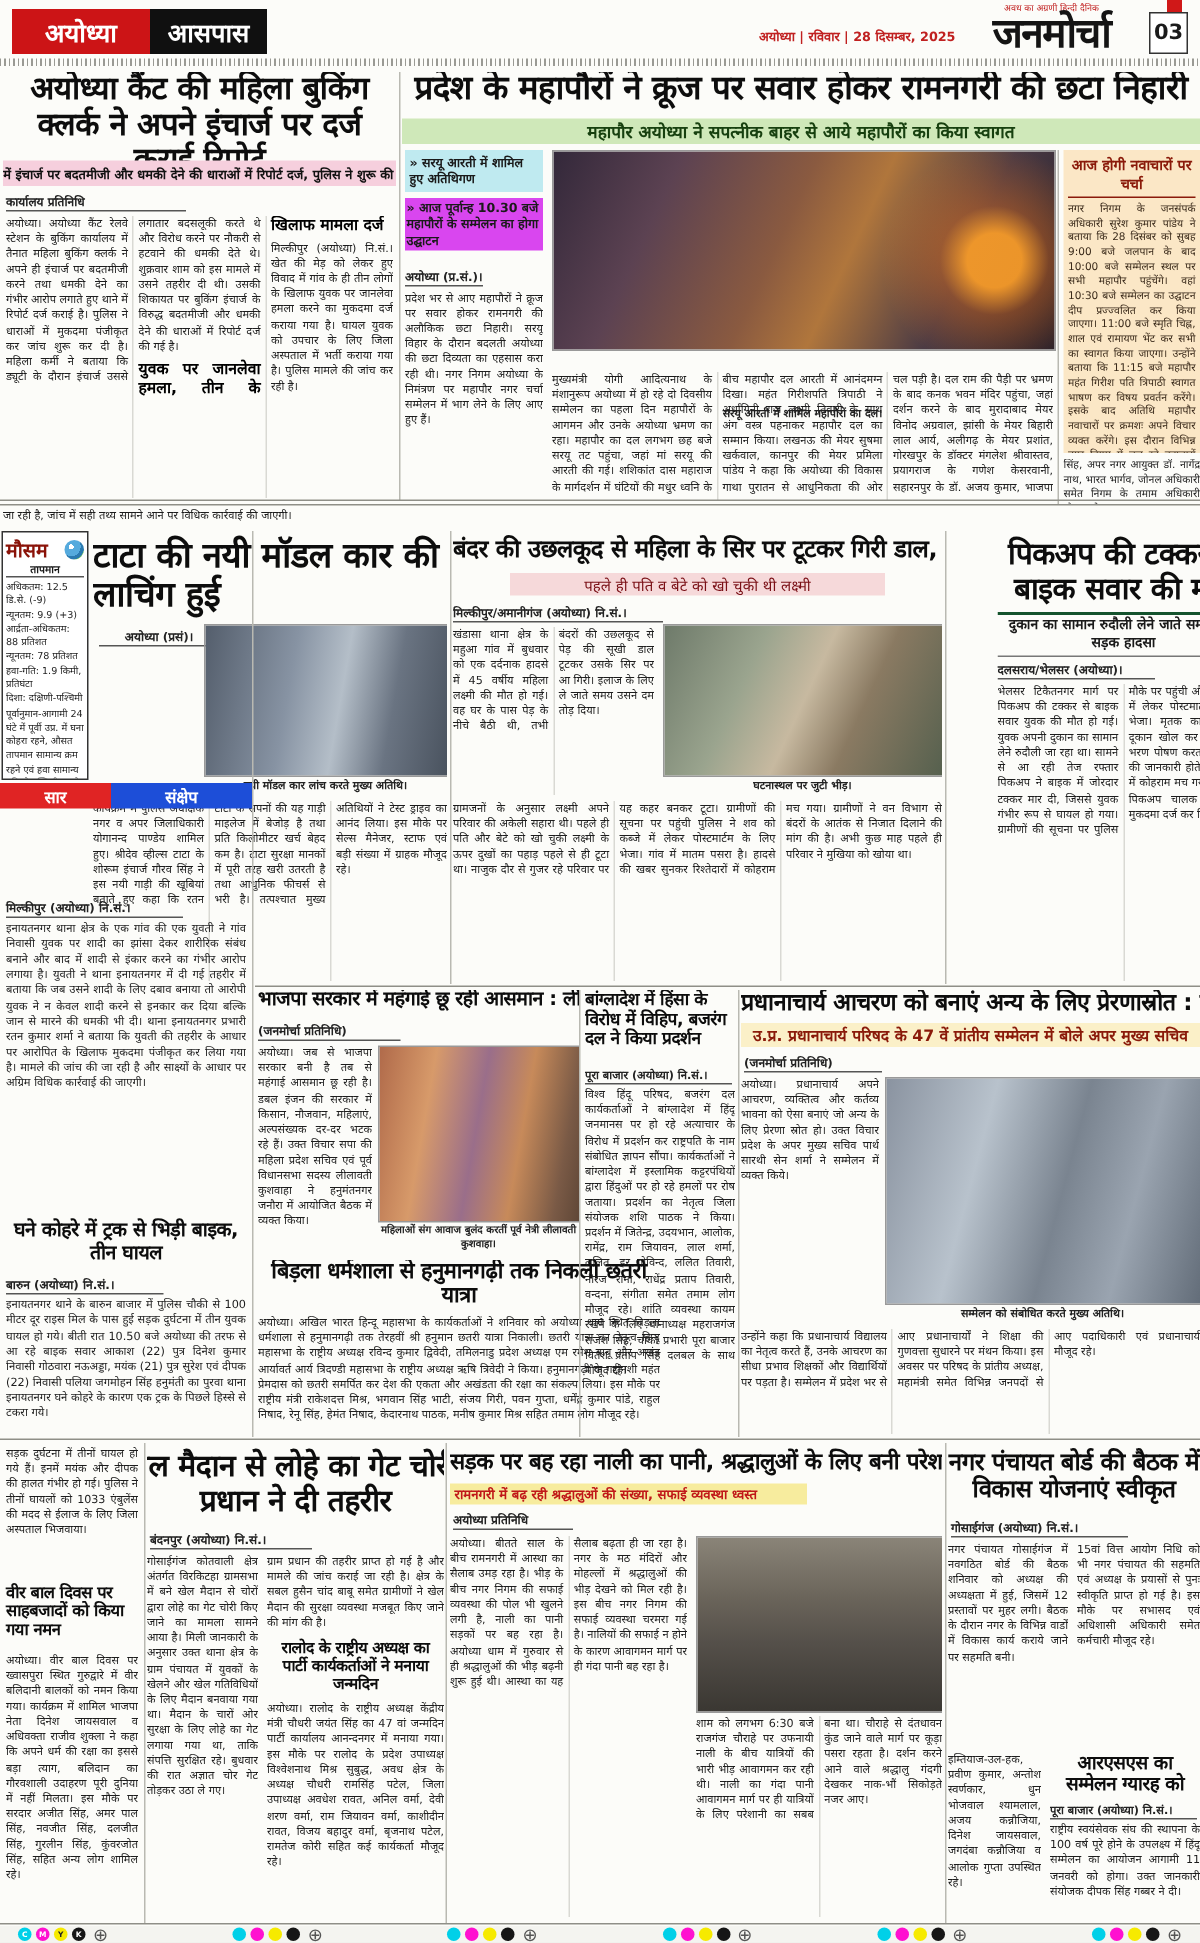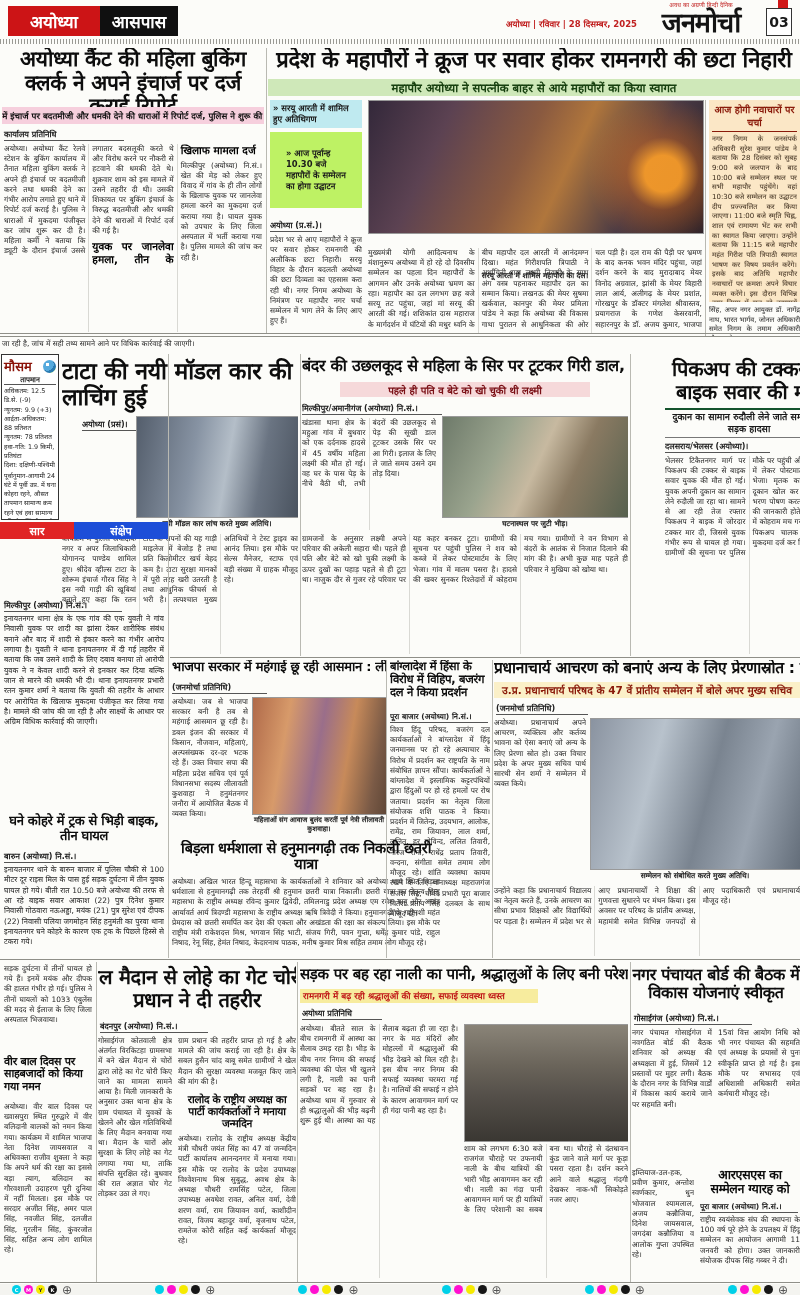--- a/index.html
+++ b/index.html
@@ -65,21 +65,21 @@
   </div>
   <div class="vl" style="left:266px;top:48px;height:286px;"></div>
 
   <div class="b" style="left:268px;top:48px;width:532px;height:288px;">
     <div class="hl ctr" style="position:absolute;left:0;top:0;width:532px;height:30px;font-size:22px;white-space:nowrap;">प्रदेश के महापौरों ने क्रूज पर सवार होकर रामनगरी की छटा निहारी</div>
     <div class="b bar" style="left:0;top:31px;width:532px;height:17px;background:#cfe8b9;">
       <span style="font-size:11.5px;color:#17400f;font-weight:700;">महापौर अयोध्या ने सपत्नीक बाहर से आये महापौरों का किया स्वागत</span>
     </div>
     <div class="b" style="left:2px;top:52px;width:92px;height:236px;">
       <div style="background:#bfeaf0;font-size:8.4px;font-weight:700;padding:3px;margin-bottom:4px;line-height:1.3;">» सरयू आरती में शामिल हुए अतिथिगण</div>
-      <div style="background:#bef264;font-size:8.4px;font-weight:700;padding:16px;margin-bottom:5px;line-height:1.3;">» आज पूर्वान्ह 10.30 बजे महापौरों के सम्मेलन का होगा उद्घाटन</div>
+      <div style="background:#d946ef;font-size:8.4px;font-weight:700;padding:1px;margin-bottom:5px;line-height:1.3;">» आज पूर्वान्ह 10.30 बजे महापौरों के सम्मेलन का होगा उद्घाटन</div>
       <div class="byline" style="display:inline-block;margin-bottom:3px;">अयोध्या (प्र.सं.)।</div>
       <div class="bt">प्रदेश भर से आए महापौरों ने क्रूज पर सवार होकर रामनगरी की अलौकिक छटा निहारी। सरयू विहार के दौरान बदलती अयोध्या की छटा दिव्यता का एहसास करा रही थी। नगर निगम अयोध्या के निमंत्रण पर महापौर नगर चर्चा सम्मेलन में भाग लेने के लिए आए हुए हैं।</div>
     </div>
     <div class="photo" style="left:100px;top:52px;width:334px;height:132px;background:
            radial-gradient(circle at 88% 55%, rgba(255,160,40,.9) 0 6%, rgba(255,120,20,.35) 12%, transparent 25%),
            linear-gradient(115deg,#33283a 0%,#5c4252 22%,#8a5a40 45%,#b0763c 58%,#4a3a44 78%,#241e2a 100%);"></div>
     <div class="cap" style="position:absolute;left:100px;top:186px;width:334px;margin-top:36px;">सरयू आरती में शामिल महापौरों का दल।</div>
     <div class="b bt c3" style="left:100px;top:200px;width:334px;height:86px;">
       <span>मुख्यमंत्री योगी आदित्यनाथ के मंशानुरूप अयोध्या में हो रहे दो दिवसीय सम्मेलन का पहला दिन महापौरों के आगमन और उनके अयोध्या भ्रमण का रहा। महापौर का दल लगभग छह बजे सरयू तट पहुंचा, जहां मां सरयू की आरती की गई। शशिकांत दास महाराज के मार्गदर्शन में घंटियों की मधुर ध्वनि के बीच महापौर दल आरती में आनंदमग्न दिखा। महंत गिरीशपति त्रिपाठी ने अर्धांगिनी राज लक्ष्मी तिवारी के साथ अंग वस्त्र पहनाकर महापौर दल का सम्मान किया। लखनऊ की मेयर सुषमा खर्कवाल, कानपुर की मेयर प्रमिला पांडेय ने कहा कि अयोध्या की विकास गाथा पुरातन से आधुनिकता की ओर चल पड़ी है। दल राम की पैड़ी पर भ्रमण के बाद कनक भवन मंदिर पहुंचा, जहां दर्शन करने के बाद मुरादाबाद मेयर विनोद अग्रवाल, झांसी के मेयर बिहारी लाल आर्य, अलीगढ़ के मेयर प्रशांत, गोरखपुर के डॉक्टर मंगलेश श्रीवास्तव, प्रयागराज के गणेश केसरवानी, सहारनपुर के डॉ. अजय कुमार, भाजपा की प्रदेश उपाध्यक्ष प्रिया अग्रवाल, पार्षद अनुज दास, बृजेंद्र सिंह, संतोष सिंह, चंदन सिंह, अनिकेत यादव रानू, महेंद्र शुक्ल, विशाल पाल, अखिल आदि मौजूद रहे।</span>
     </div>
@@ -110,34 +110,34 @@
       <div>आर्द्रता-अधिकतम: 88 प्रतिशत</div>
       <div>न्यूनतम: 78 प्रतिशत</div>
       <div>हवा-गति: 1.9 किमी, प्रतिघंटा</div>
       <div>दिशा: दक्षिणी-पश्चिमी</div>
       <div style="margin-top:1px;">पूर्वानुमान-आगामी 24 घंटे में पूर्वी उप्र. में घना कोहरा रहने, औसत तापमान सामान्य क्रम रहने एवं हवा सामान्य गति से पश्चिमी चलने तथा शीतलहर जारी रहने के आसार हैं।</div>
     </div>
   </div>
 
   <div class="b" style="left:62px;top:354px;width:236px;height:302px;">
     <div class="hl" style="position:absolute;left:0;top:4px;width:236px;height:54px;font-size:23px;">टाटा की नयी मॉडल कार की लाचिंग हुई</div>
-    <div class="byline" style="position:absolute;left:20px;top:64px;width:80px;">अयोध्या (प्रसं)।</div>
+    <div class="byline" style="position:absolute;left:4px;top:64px;width:80px;text-align:center;">अयोध्या (प्रसं)।</div>
     <div class="photo" style="left:74px;top:62px;width:162px;height:100px;background:
            linear-gradient(100deg,#545e6c 0%,#8793a3 35%,#b4bec8 55%,#6a7482 75%,#49525e 100%);"></div>
     <div class="cap" style="position:absolute;left:74px;top:164px;width:162px;">नयी मॉडल कार लांच करते मुख्य अतिथि।</div>
     <div class="b bt c3" style="left:0;top:180px;width:236px;height:120px;">
       <span>कार्यक्रम में पुलिस अधीक्षक नगर व अपर जिलाधिकारी योगानन्द पाण्डेय शामिल हुए। श्रीदेव व्हील्स टाटा के शोरूम इंचार्ज गौरव सिंह ने इस नयी गाड़ी की खूबियां बताते हुए कहा कि रतन टाटा के सपनों की यह गाड़ी माइलेज में बेजोड़ है तथा प्रति किलोमीटर खर्च बेहद कम है। टाटा सुरक्षा मानकों में पूरी तरह खरी उतरती है तथा आधुनिक फीचर्स से भरी है। तत्पश्चात मुख्य अतिथियों ने टेस्ट ड्राइव का आनंद लिया। इस मौके पर सेल्स मैनेजर, स्टाफ एवं बड़ी संख्या में ग्राहक मौजूद रहे।</span>
     </div>
   </div>
   <div class="vl" style="left:300px;top:354px;height:302px;"></div>
 
   <div class="b" style="left:302px;top:354px;width:326px;height:302px;">
     <div class="hl ctr" style="position:absolute;left:0;top:3px;width:326px;height:22px;font-size:16px;white-space:nowrap;">बंदर की उछलकूद से महिला के सिर पर टूटकर गिरी डाल, मौत</div>
     <div class="b bar" style="left:38px;top:28px;width:250px;height:15px;background:#f6d9da;">
-      <span style="font-size:10px;font-weight:700;color:#7a1016;">पहले ही पति व बेटे को खो चुकी थी लक्ष्मी</span>
+      <span style="font-size:10px;font-weight:400;color:#7a1016;">पहले ही पति व बेटे को खो चुकी थी लक्ष्मी</span>
     </div>
     <div class="byline" style="position:absolute;left:0;top:48px;width:140px;">मिल्कीपुर/अमानीगंज (अयोध्या) नि.सं.।</div>
     <div class="b bt c2" style="left:0;top:64px;width:134px;height:112px;">
       <span>खंडासा थाना क्षेत्र के महुआ गांव में बुधवार को एक दर्दनाक हादसे में 45 वर्षीय महिला लक्ष्मी की मौत हो गई। वह घर के पास पेड़ के नीचे बैठी थी, तभी बंदरों की उछलकूद से पेड़ की सूखी डाल टूटकर उसके सिर पर आ गिरी। इलाज के लिए ले जाते समय उसने दम तोड़ दिया।</span>
     </div>
     <div class="photo" style="left:140px;top:62px;width:186px;height:100px;background:
            linear-gradient(115deg,#6e7a6a 0%,#9aa48e 30%,#c7b9a0 50%,#8a7a62 68%,#55604e 100%);"></div>
     <div class="cap" style="position:absolute;left:140px;top:164px;width:186px;">घटनास्थल पर जुटी भीड़।</div>
     <div class="b bt c3" style="left:0;top:180px;width:326px;height:120px;">
       <span>ग्रामजनों के अनुसार लक्ष्मी अपने परिवार की अकेली सहारा थी। पहले ही पति और बेटे को खो चुकी लक्ष्मी के ऊपर दुखों का पहाड़ पहले से ही टूटा था। नाजुक दौर से गुजर रहे परिवार पर यह कहर बनकर टूटा। ग्रामीणों की सूचना पर पहुंची पुलिस ने शव को कब्जे में लेकर पोस्टमार्टम के लिए भेजा। गांव में मातम पसरा है। हादसे की खबर सुनकर रिश्तेदारों में कोहराम मच गया। ग्रामीणों ने वन विभाग से बंदरों के आतंक से निजात दिलाने की मांग की है। अभी कुछ माह पहले ही परिवार ने मुखिया को खोया था।</span>

